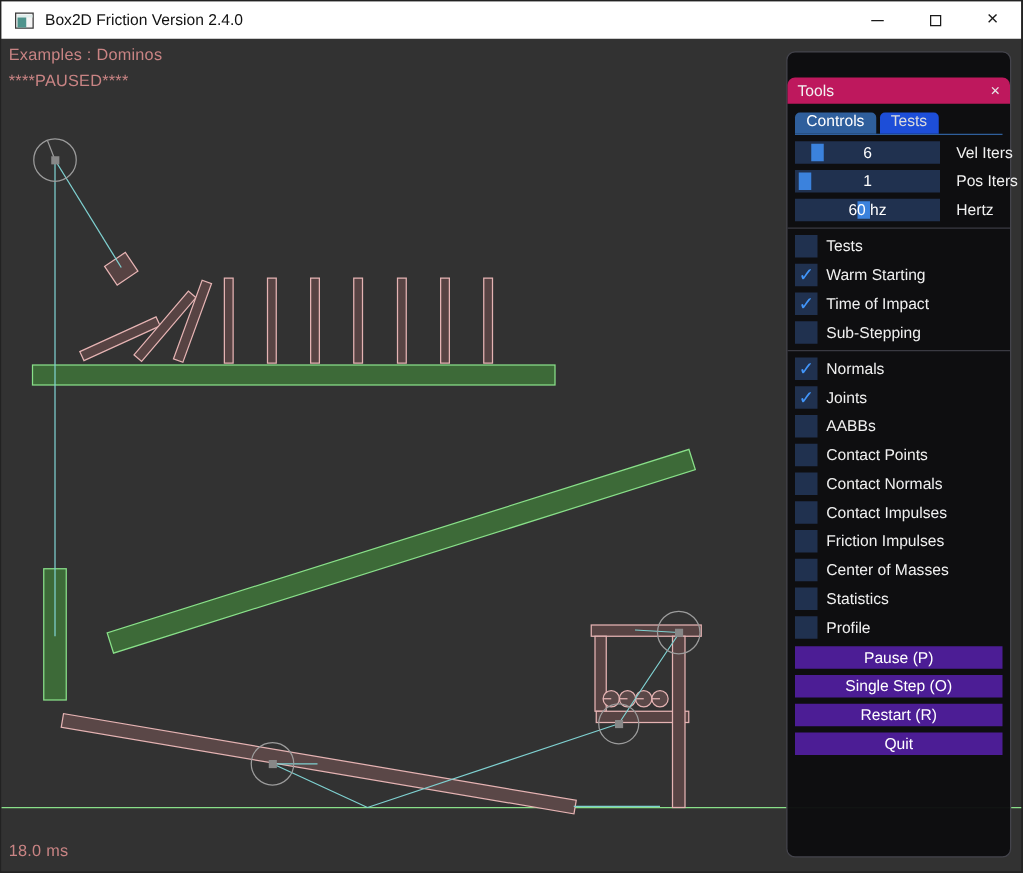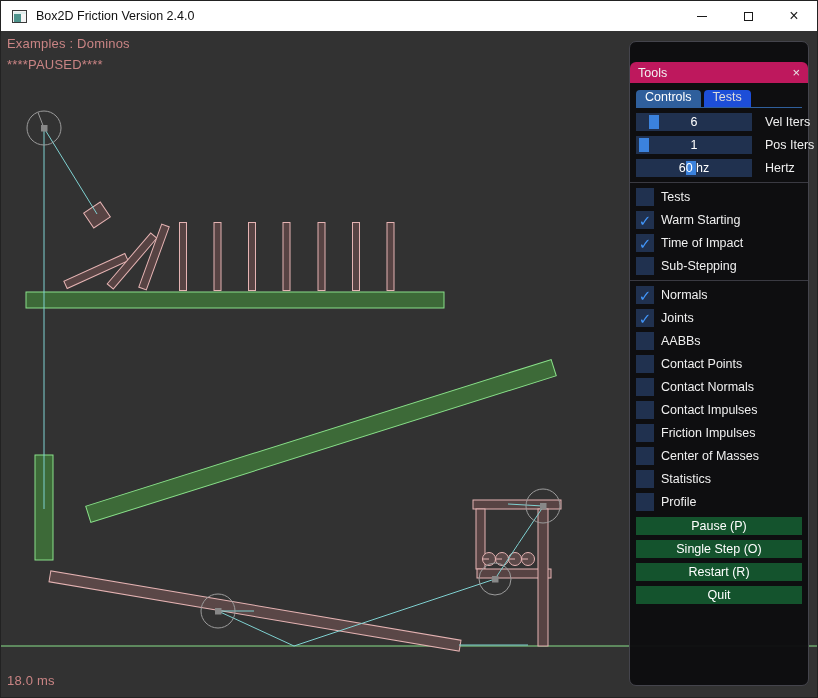--- a/index.html
+++ b/index.html
@@ -50,21 +50,21 @@
   .slider-label { margin-left:13px; color:#f0f0f0; white-space:nowrap; }
 
   .separator { height:1px; background:#3a3a42; margin:1px 0 5px 0; }
 
   .check-row { display:flex; align-items:center; margin:0 6px 5px 6px; height:18px; }
   .checkbox { width:18px; height:18px; background:#20314f; display:flex; align-items:center; justify-content:center; flex:0 0 auto; }
   .checkbox .tick { color:#4296fa; font-size:15px; font-weight:bold; line-height:1; }
   .check-label { margin-left:7px; color:#f0f0f0; white-space:nowrap; }
 
   .panel-buttons { margin-top:6px; }
-  .igbtn { height:18px; margin:0 6px 5px 6px; background:#14532d; color:#fff; display:flex; align-items:center; justify-content:center; font-size:12.5px; cursor:default; }
+  .igbtn { height:18px; margin:0 6px 5px 6px; background:#4c1d95; color:#fff; display:flex; align-items:center; justify-content:center; font-size:12.5px; cursor:default; }
 </style>
 </head>
 <body>
 
 <div class="window">
 
   <div class="titlebar">
     <span class="app-icon"></span>
     <span class="win-title">Box2D Friction Version 2.4.0</span>
     <div class="win-buttons">

